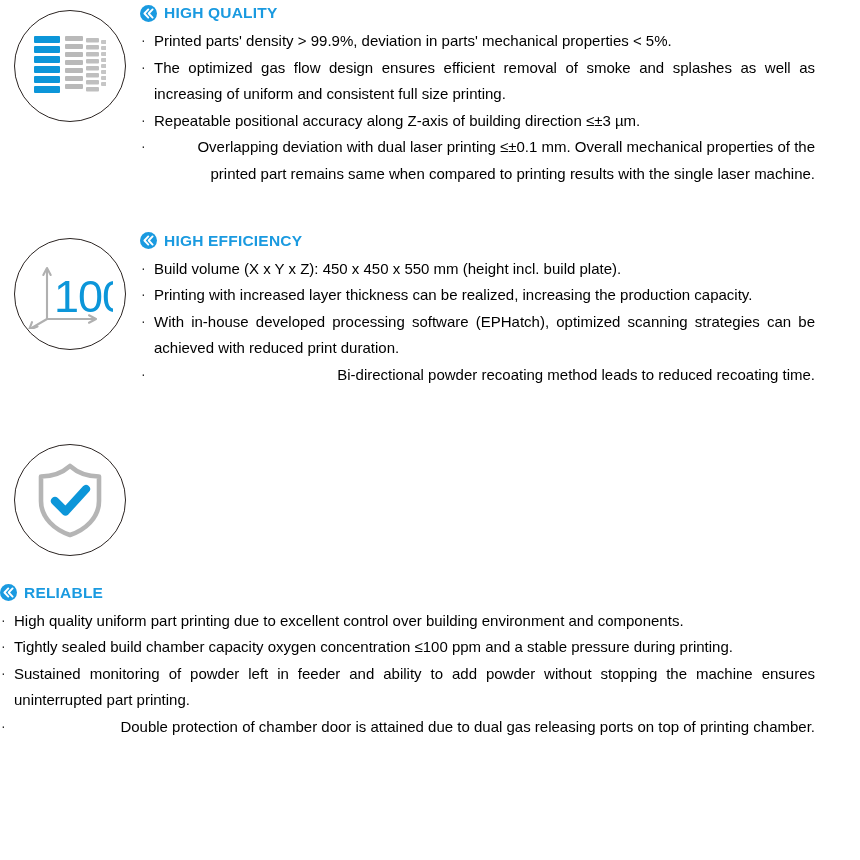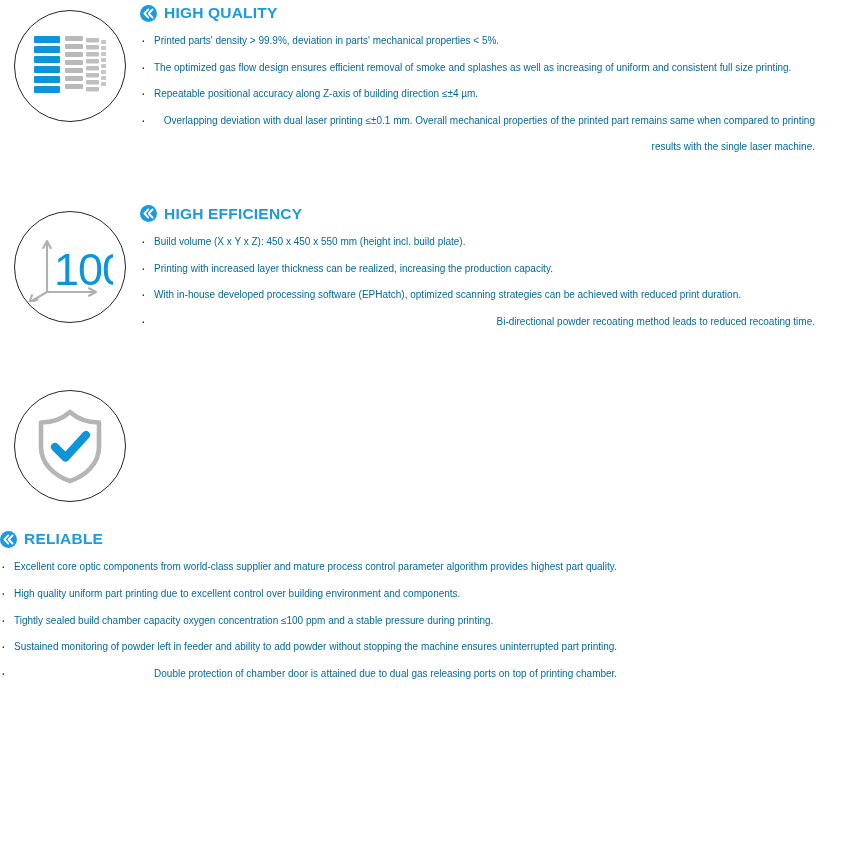--- a/index.html
+++ b/index.html
@@ -82,23 +82,23 @@
   }
 
   .bullet-list {
     list-style: none;
     margin: 0;
     padding: 0;
   }
   .bullet-item {
     position: relative;
     padding-left: 14px;
-    font-size: 10px;
+    font-size: 15px;
     line-height: 26.6px;
-    color: #0369a1;
+    color: #000000;
     text-align: justify;
     text-justify: inter-word;
     margin-bottom: 0px;
   }
   .bullet-item::before {
     content: "·";
     position: absolute;
     left: 1px;
     top: -1px;
     color: #2c2c2c;
@@ -170,21 +170,21 @@
             <path d="M6.3 1.4 L2.4 5.5 L6.3 9.6" fill="none" stroke="#ffffff" stroke-width="1.9" stroke-linecap="round" stroke-linejoin="round"></path>
             <path d="M10.6 1.4 L6.7 5.5 L10.6 9.6" fill="none" stroke="#ffffff" stroke-width="1.9" stroke-linecap="round" stroke-linejoin="round"></path>
           </svg>
         </span>
         <span class="feature-title">HIGH QUALITY</span>
       </div>
 
       <ul class="bullet-list">
         <li class="bullet-item">Printed parts' density &gt; 99.9%, deviation in parts' mechanical properties &lt; 5%.</li>
         <li class="bullet-item">The optimized gas flow design ensures efficient removal of smoke and splashes as well as increasing of uniform and consistent full size printing.</li>
-        <li class="bullet-item">Repeatable positional accuracy along Z-axis of building direction ≤±4 µm.</li>
+        <li class="bullet-item">Repeatable positional accuracy along Z-axis of building direction ≤±3 µm.</li>
         <li class="bullet-item">Overlapping deviation with dual laser printing ≤±0.1 mm. Overall mechanical properties of the printed part remains same when compared to printing results with the single laser machine.</li>
       </ul>
     </div>
   </section>
 
   <section class="feature-block" id="block-1">
     <div class="icon-col">
       <div class="icon-circle">
         <span>
           <svg width="86" height="70" viewBox="0 0 86 70">
@@ -242,21 +242,20 @@
         <span class="chev-badge">
           <svg width="13" height="11" viewBox="0 0 13 11">
             <path d="M6.3 1.4 L2.4 5.5 L6.3 9.6" fill="none" stroke="#ffffff" stroke-width="1.9" stroke-linecap="round" stroke-linejoin="round"></path>
             <path d="M10.6 1.4 L6.7 5.5 L10.6 9.6" fill="none" stroke="#ffffff" stroke-width="1.9" stroke-linecap="round" stroke-linejoin="round"></path>
           </svg>
         </span>
         <span class="feature-title">RELIABLE</span>
       </div>
 
       <ul class="bullet-list">
-        <li class="bullet-item">Excellent core optic components from world-class supplier and mature process control parameter algorithm provides highest part quality.</li>
         <li class="bullet-item">High quality uniform part printing due to excellent control over building environment and components.</li>
         <li class="bullet-item">Tightly sealed build chamber capacity oxygen concentration ≤100 ppm and a stable pressure during printing.</li>
         <li class="bullet-item">Sustained monitoring of powder left in feeder and ability to add powder without stopping the machine ensures uninterrupted part printing.</li>
         <li class="bullet-item">Double protection of chamber door is attained due to dual gas releasing ports on top of printing chamber.</li>
       </ul>
     </div>
   </section>
 
 </div>
 

